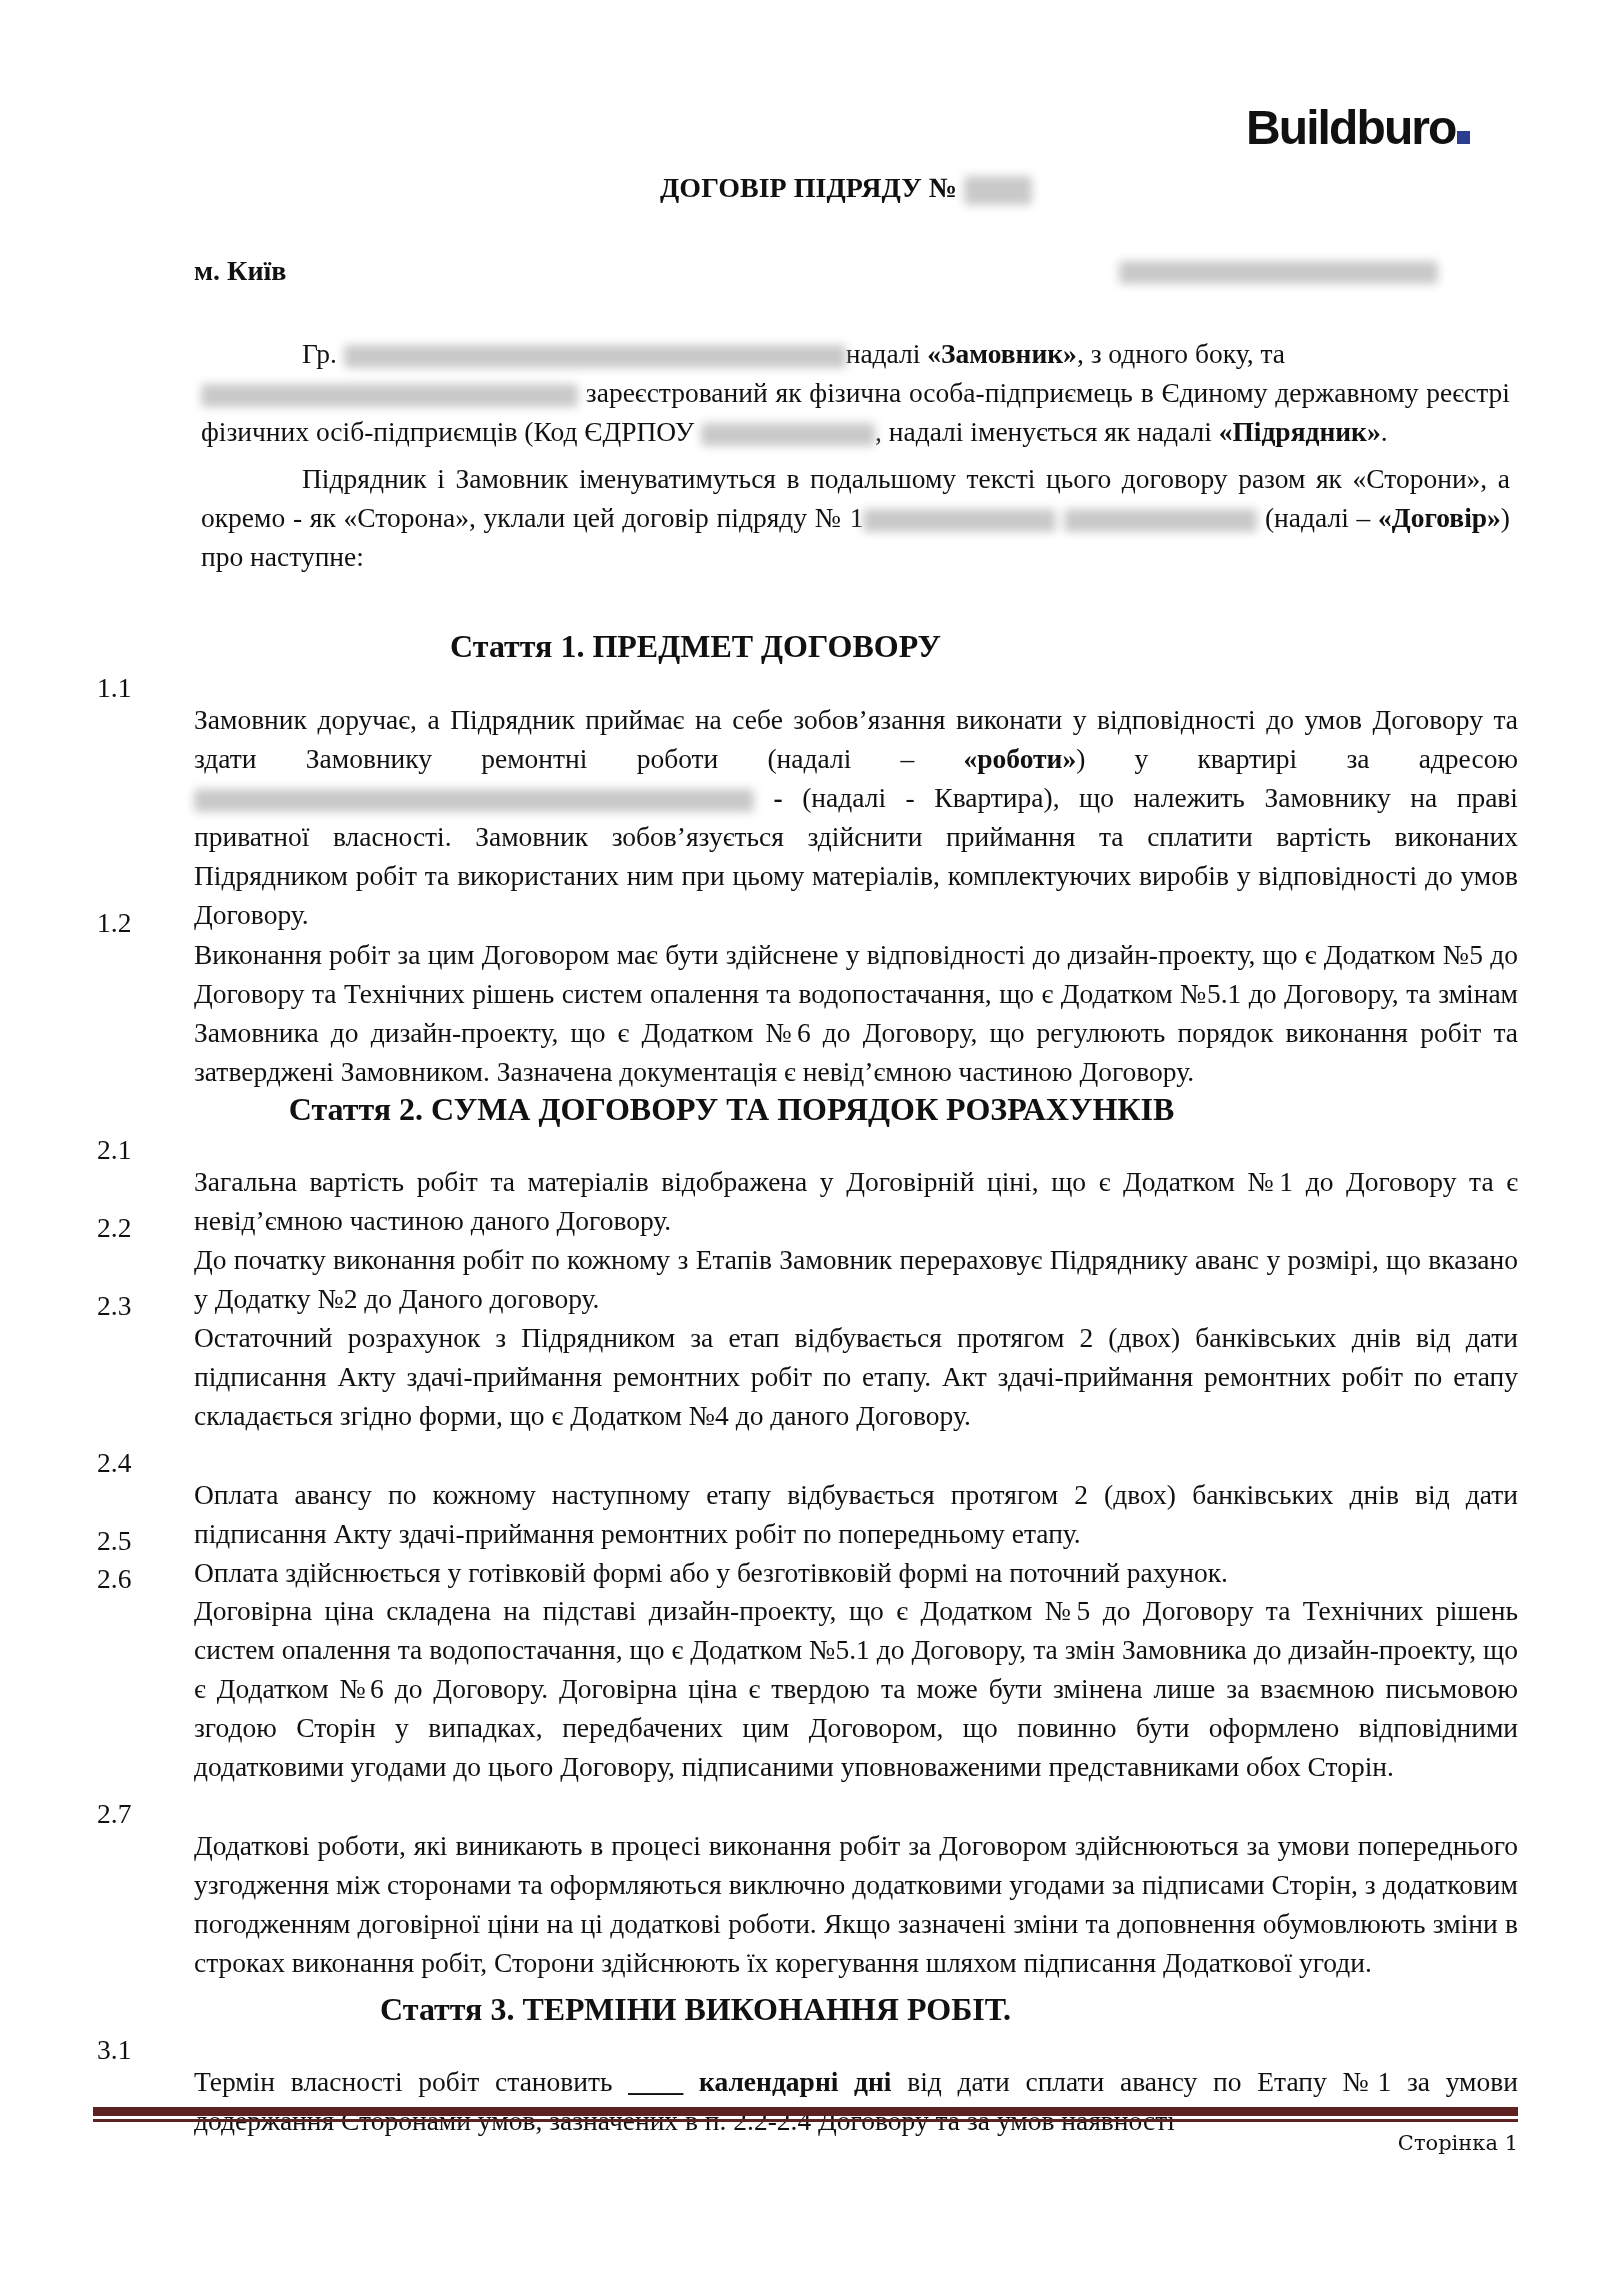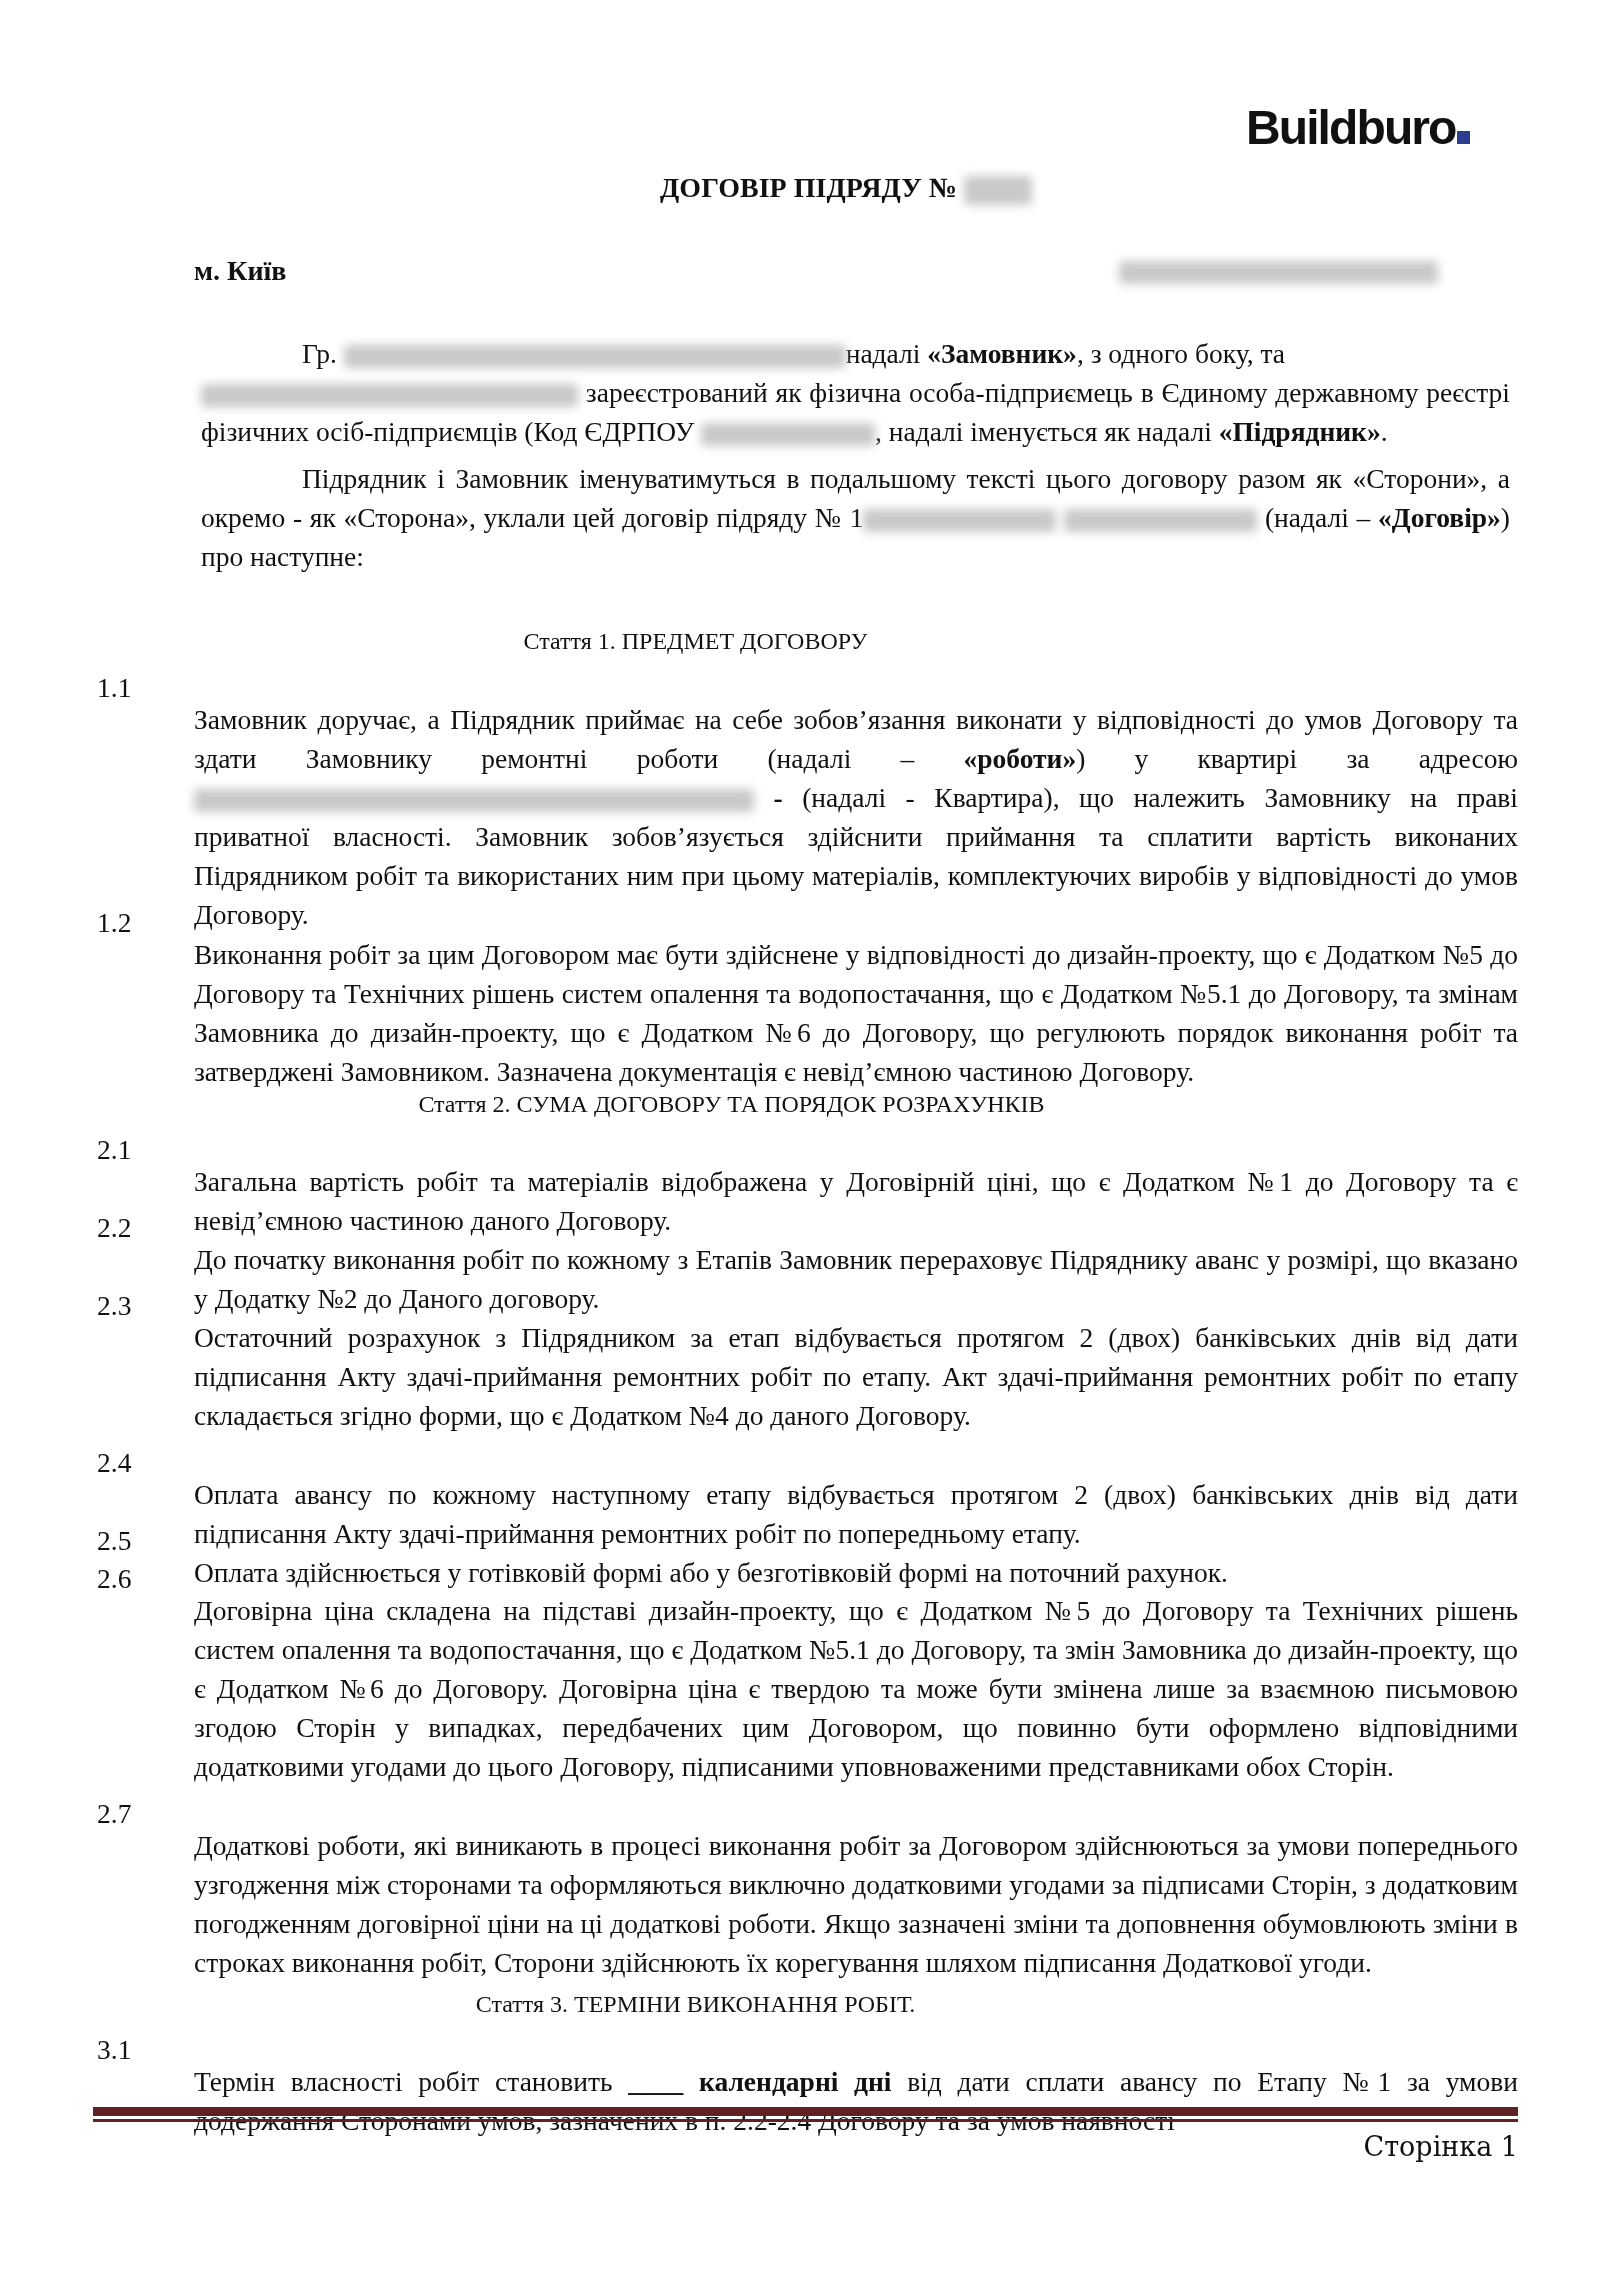--- a/index.html
+++ b/index.html
@@ -8,28 +8,28 @@
     .logo { position: absolute; left: 1246px; top: 104px; font-family: "Liberation Sans", "DejaVu Sans", sans-serif;
             font-weight: 700; font-size: 48px; letter-spacing: -1.9px; color: #111; line-height: 1; }
     .logo .dot { display: inline-block; width: 12.6px; height: 12.6px; background: #2c3e8f; margin-left: 1.9px; vertical-align: baseline; }
     .title { position: absolute; left: 0; width: 1622px; top: 172px; text-align: center; font-weight: 700; font-size: 28px; padding-left: 35px; }
     .blur { display: inline-block; background: #c9c9c9; filter: blur(4.8px); border-radius: 3.9px; height: 23px; vertical-align: middle; }
     .city-row { position: absolute; left: 174px; right: 174px; top: 255px; font-weight: 700; font-size: 28px; margin-left: 20px; }
     .date-blur { position: absolute; right: 9.7px; top: 5.8px; width: 319px; }
     .body { position: absolute; left: 193px; width: 1325px; font-size: 27.5px; line-height: 39px; text-align: justify; }
     .para { margin: 8px; }
     .indent { text-indent: 101px; }
-    .section { position: absolute; left: 0; width: 1391px; text-align: center; font-weight: 400; font-size: 24px; }
+    .section { position: absolute; left: 0; width: 1391px; text-align: center; font-weight: 700; font-size: 32px; }
     .clause { position: absolute; left: 97px; width: 1421px; font-size: 27.5px; line-height: 39px; }
     .clause .num { position: absolute; left: 0; top: 4px; font-weight: 400; }
     .clause .txt { margin-left: 97px; text-align: justify; margin-top: 36px; }
     b { font-weight: 700; }
     .footer-line1 { position: absolute; left: 93px; width: 1425px; top: 2107px; height: 8.7px; background: #5e2222; }
     .footer-line2 { position: absolute; left: 93px; width: 1425px; top: 2119px; height: 2.9px; background: #5e2222; }
-    .page-num { position: absolute; right: 104px; top: 2131px; font-family: "DejaVu Serif", "Liberation Serif", serif; font-size: 27px; }
+    .page-num { position: absolute; right: 104px; top: 2131px; font-family: "DejaVu Serif", "Liberation Serif", serif; font-size: 21px; }
   </style>
 </head>
 <body>
 
 <div class="logo">
   <span>Buildburo</span><span class="dot"></span>
 </div>
 
 <div class="title">
   <span>ДОГОВІР ПІДРЯДУ №</span>

